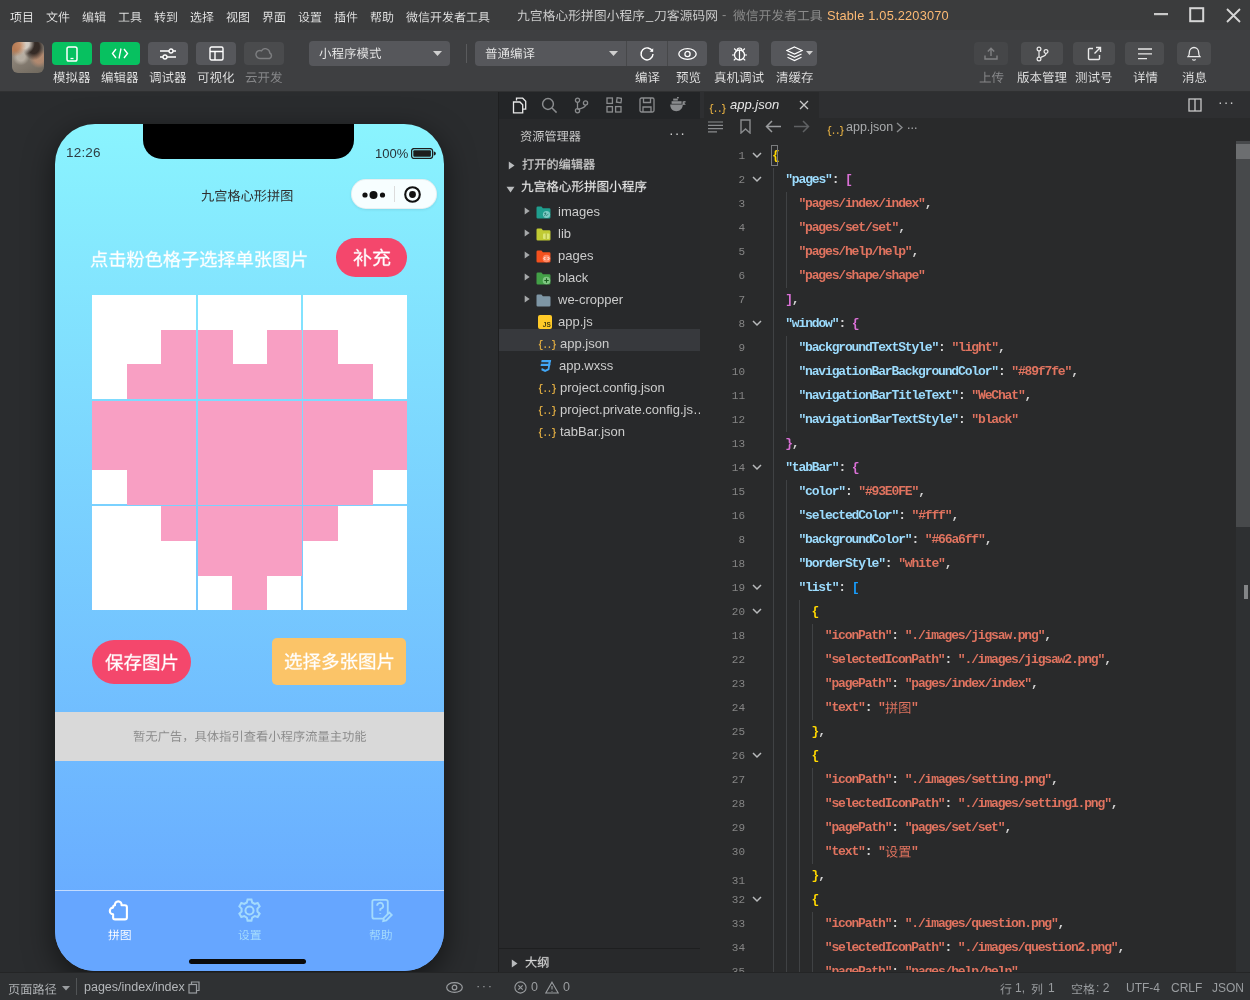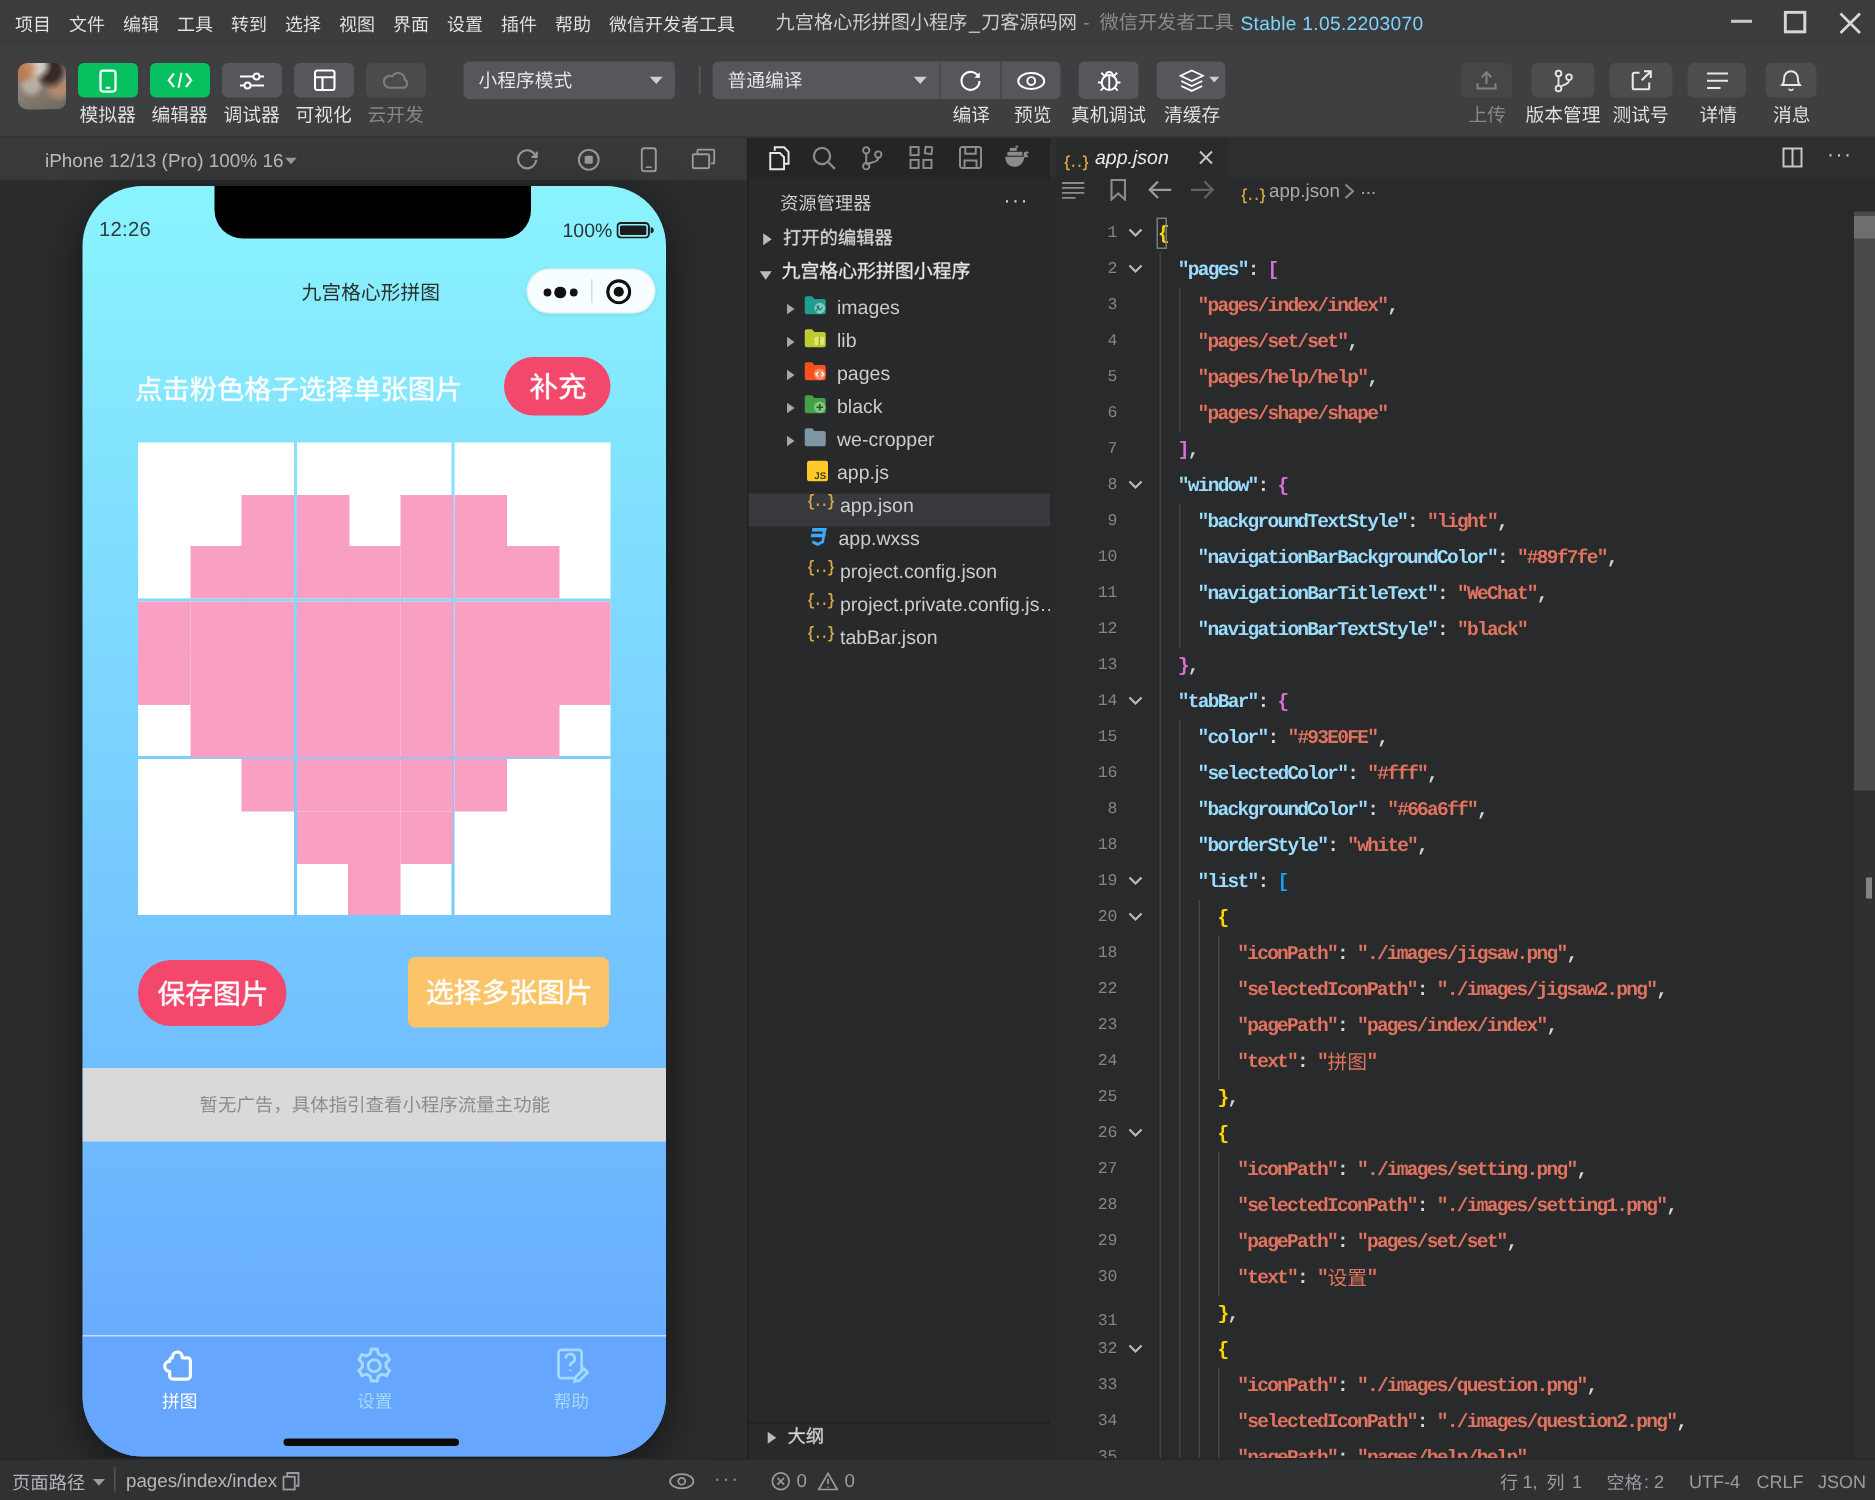--- a/index.html
+++ b/index.html
@@ -14,21 +14,21 @@
 .main{position:absolute;left:0;top:92px;width:1250px;height:880px}
 .sim{position:absolute;left:0;top:0;width:498px;height:880px;background:#2a2c2e;overflow:hidden}
 .simhead{position:absolute;left:0;top:0;width:498px;height:29px;background:#37393b;border-bottom:1px solid #2a2b2c;color:#b9bcbe}
 .phone{position:absolute;left:55px;top:32px;width:389px;height:847px;border-radius:40px;overflow:hidden;
   background:linear-gradient(180deg,#8af4fe 0%,#66a6ff 100%);box-shadow:0 8px 30px rgba(0,0,0,.55)}
 .exp{position:absolute;left:498px;top:0;width:202px;height:880px;background:#28292b;border-left:1px solid #1e1f20}
 .edi{position:absolute;left:700px;top:0;width:550px;height:880px;background:#292a2b}
 .statusbar{position:absolute;left:0;top:972px;width:1250px;height:28px;background:#2f3133;border-top:1px solid #242526;color:#a2a5a8}
 .cell{position:absolute;background:#fff}
 .pk{position:absolute;background:#f89fc3}
-.trow{position:absolute;left:0;width:202px;height:22px;display:flex;align-items:flex-start}
+.trow{position:absolute;left:0;width:202px;height:22px;display:flex;align-items:flex-end}
 .cline{position:absolute;white-space:pre;font:bold 13px "Liberation Mono",monospace;letter-spacing:-1.15px;line-height:24px;height:24px;display:flex;align-items:center}
 .k{color:#9cdcfe}.s{color:#e0735f}.p{color:#d4d4d4}.b1{color:#ffd700}.b2{color:#da70d6}.b3{color:#179fff}
 .ln{position:absolute;width:28px;text-align:right;color:#858585;font:11px "Liberation Mono",monospace;line-height:24px}
 .guide{position:absolute;width:1px;background:#404244}
 </style></head><body>
 <svg width="0" height="0" style="position:absolute">
     <defs>
       <path id="c4E0A" transform="scale(1,-1)" d="M427 825V43H51V-32H950V43H506V441H881V516H506V825Z"></path>
       <path id="c4E3B" transform="scale(1,-1)" d="M374 795C435 750 505 686 545 640H103V567H459V347H149V274H459V27H56V-46H948V27H540V274H856V347H540V567H897V640H572L620 675C580 722 499 790 435 836Z"></path>
       <path id="c4E5D" transform="scale(1,-1)" d="M80 584V508H345C326 280 261 89 34 -20C53 -34 78 -62 90 -80C332 43 403 257 424 508H653V51C653 -41 678 -65 756 -65C772 -65 858 -65 875 -65C949 -65 969 -21 977 120C955 126 924 139 906 154C902 32 898 8 869 8C851 8 780 8 767 8C735 8 731 15 731 50V584H429C433 663 434 745 434 829H353C353 745 353 663 350 584Z"></path>
@@ -247,21 +247,21 @@
         <g>
           <use href="#c5FAE" x="0"></use>
           <use href="#c4FE1" x="1000"></use>
           <use href="#c5F00" x="2000"></use>
           <use href="#c53D1" x="3000"></use>
           <use href="#c8005" x="4000"></use>
           <use href="#c5DE5" x="5000"></use>
           <use href="#c5177" x="6000"></use>
         </g>
       </svg></div>
-    <div class="abs" style="left:827px;top:7.5px;color:#7dd3fc;font-size:12.8px;letter-spacing:.2px">Stable 1.05.2203070</div>
+    <div class="abs" style="left:827px;top:7.5px;color:#fdba74;font-size:12.8px;letter-spacing:.2px">Stable 1.05.2203070</div>
     <svg class="abs" style="left:1154px;top:13px" width="14" height="3">
       <rect width="14" height="2.2" fill="#c9c9c9"></rect>
     </svg>
     <svg class="abs" style="left:1189px;top:7px" width="16" height="16">
       <rect x="1.2" y="1.2" width="13" height="13" fill="none" stroke="#d6d6d6" stroke-width="2"></rect>
     </svg>
     <svg class="abs" style="left:1226px;top:7.5px" width="15" height="15">
       <path d="M1 1 L14 14 M14 1 L1 14" stroke="#d6d6d6" stroke-width="1.8"></path>
     </svg>
   </div>
@@ -482,42 +482,20 @@
       </svg></div>
     <div class="blabel" style="left:1181px;width:26px"><svg class="ck " style="" width="25" height="12.5" viewBox="0 -880 2000 1000">
         <g>
           <use href="#c6D88" x="0"></use>
           <use href="#c606F" x="1000"></use>
         </g>
       </svg></div>
   </div>
 <div class="main">
     <div class="sim">
-      <div class="simhead">
-        <div class="abs" style="left:30px;top:7.5px;font-size:12.6px">iPhone 12/13 (Pro) 100% 16</div>
-        <svg class="abs" style="left:190px;top:12.5px" width="8" height="5">
-          <path d="M0 0l4 4.5L8 0z" fill="#9a9d9f"></path>
-        </svg>
-        <svg class="abs" style="left:344px;top:7px" width="15" height="15" viewBox="0 0 15 15">
-          <path d="M13 5 A6 6 0 1 0 13.4 7.5" fill="none" stroke="#9a9d9f" stroke-width="1.4"></path>
-          <path d="M13.8 2.2v3.4h-3.4" fill="none" stroke="#9a9d9f" stroke-width="1.4"></path>
-        </svg>
-        <svg class="abs" style="left:385px;top:7px" width="15" height="15" viewBox="0 0 15 15">
-          <circle cx="7.5" cy="7.5" r="6.6" fill="none" stroke="#9a9d9f" stroke-width="1.3"></circle>
-          <rect x="4.8" y="4.8" width="5.4" height="5.4" rx="1" fill="#9a9d9f"></rect>
-        </svg>
-        <svg class="abs" style="left:427px;top:6px" width="11" height="17" viewBox="0 0 11 17">
-          <rect x=".8" y=".8" width="9.4" height="15.4" rx="1.6" fill="none" stroke="#9a9d9f" stroke-width="1.3"></rect>
-          <path d="M3.5 13.5h4" stroke="#9a9d9f" stroke-width="1.1"></path>
-        </svg>
-        <svg class="abs" style="left:461px;top:7px" width="16" height="14" viewBox="0 0 16 14">
-          <rect x=".8" y="3.8" width="11" height="9.4" rx="1" fill="none" stroke="#9a9d9f" stroke-width="1.3"></rect>
-          <path d="M4 3.5V1.5a.8.8 0 0 1 .8-.8h9.6a.8.8 0 0 1 .8.8v7.6a.8.8 0 0 1-.8.8H13" fill="none" stroke="#9a9d9f" stroke-width="1.3"></path>
-        </svg>
-      </div>
       <div class="phone">
         <div class="abs" style="left:88px;top:0;width:211px;height:35px;background:#000;border-radius:0 0 19px 19px"></div>
         <div class="abs" style="left:11px;top:21px;width:60px;font-size:13.5px;color:#2e3e44;letter-spacing:.2px">12:26</div>
         <div class="abs" style="left:320px;top:22px;font-size:13px;color:#28343a">100%</div>
         <svg class="abs" style="left:356px;top:24px" width="25" height="11" viewBox="0 0 25 11">
           <rect x=".6" y=".6" width="21" height="9.8" rx="2.4" fill="none" stroke="#1d1d1d" stroke-width="1.3"></rect>
           <rect x="2.3" y="2.3" width="17.6" height="6.4" rx="1" fill="#1d1d1d"></rect>
           <path d="M22.8 3.5v4a2 2 0 0 0 0-4z" fill="#1d1d1d"></path>
         </svg>
         <div class="abs" style="left:146px;top:64px;width:93px;text-align:center"><svg class="ck " style="color:#2e2e2e;" width="92.4" height="13.2" viewBox="0 -880 7000 1000">

